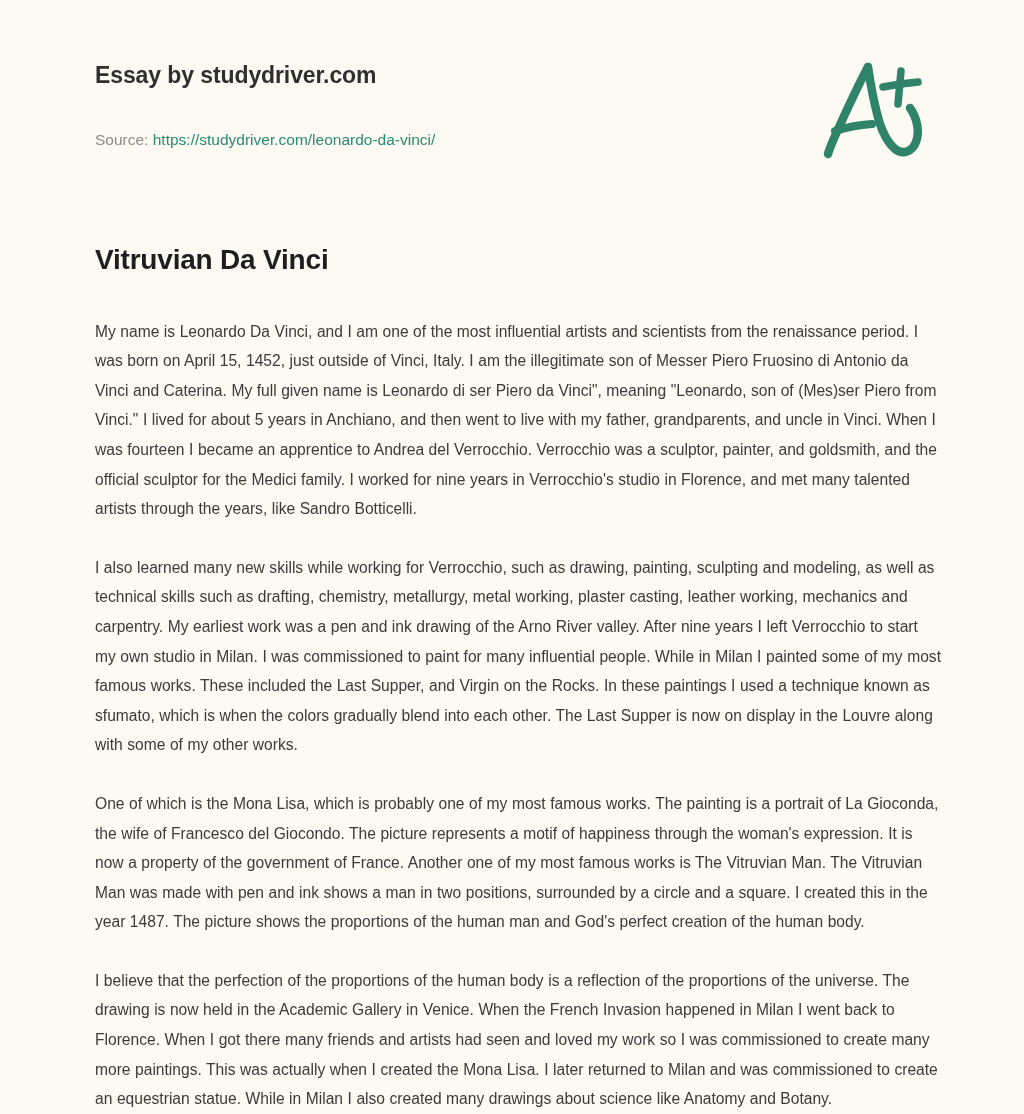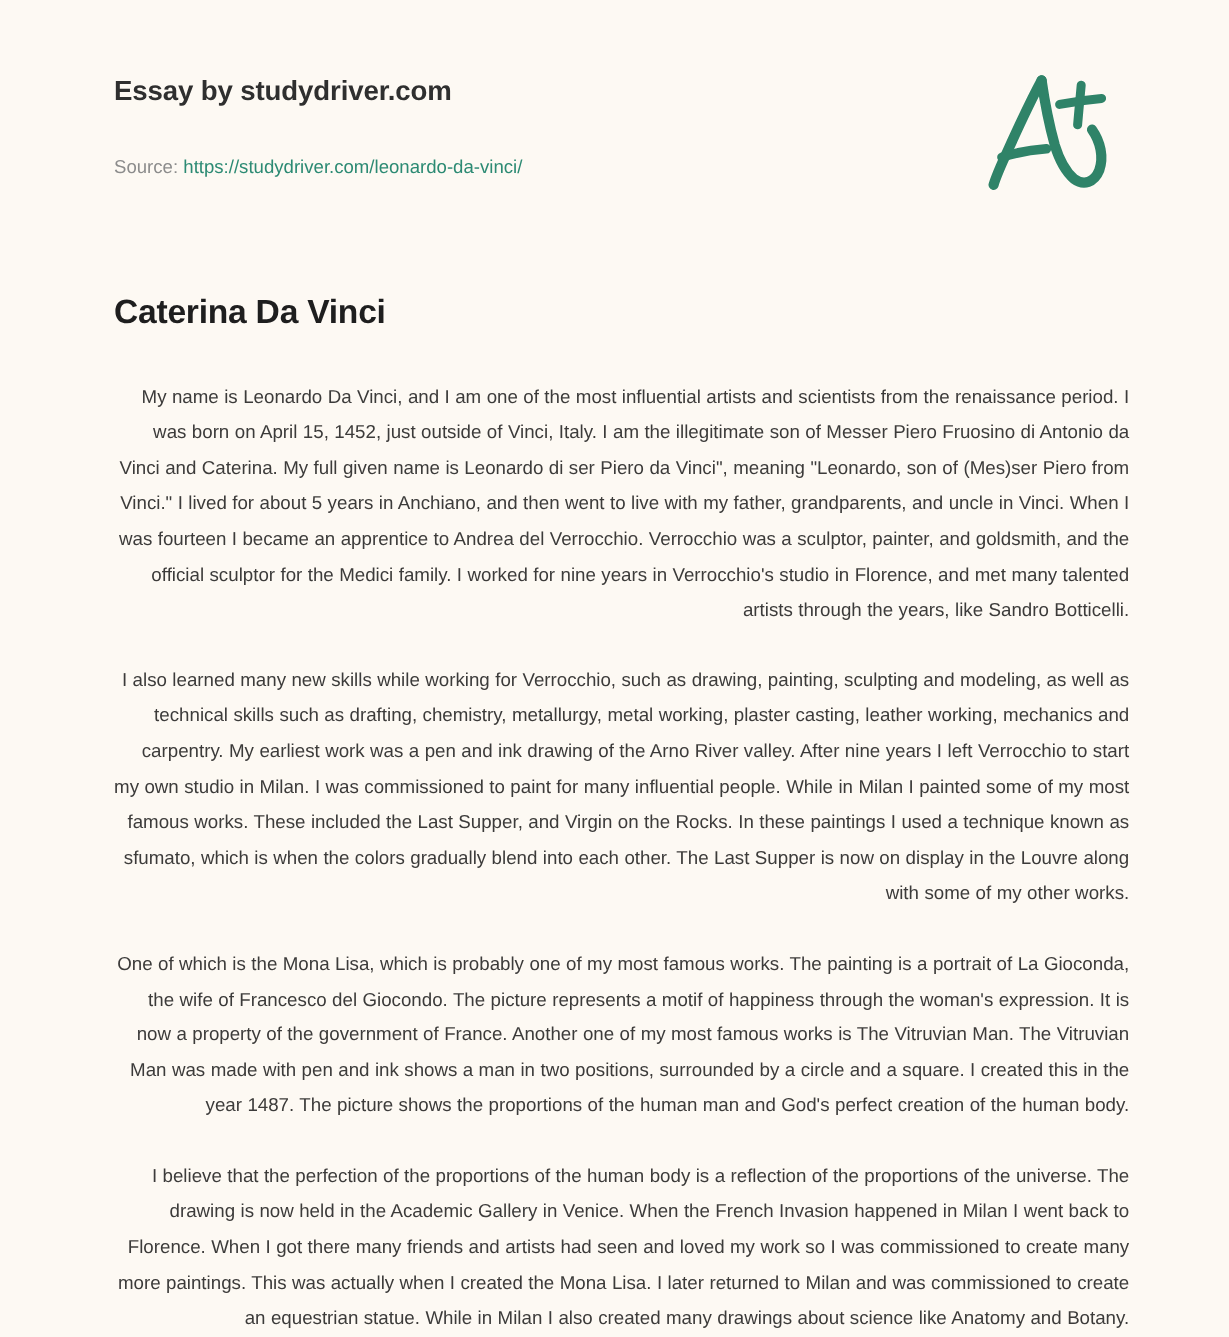--- a/index.html
+++ b/index.html
@@ -83,21 +83,21 @@
     color: #1e1e1e;
     letter-spacing: -0.2px;
     margin: 0 0 40px 0;
     line-height: 1.2;
   }
   .article-body p {
     font-size: 15.6px;
     line-height: 29.6px;
     color: #3c3b3a;
     margin: 0 0 29px 0;
-    text-align: right;
+    text-align: left;
     word-spacing: 0.2px;
   }
   .article-body p:last-child {
     margin-bottom: 12px;
   }
 </style>
 </head>
 <body>
 
 <div class="page">
@@ -126,21 +126,21 @@
 
           <path d="M77 39 C 87 37, 100 35, 112 34" stroke-width="7.5"></path>
         </g>
       </svg>
     </div>
 
   </div>
 
   <div class="article">
 
-    <h1 class="article-title">Caterina Da Vinci</h1>
+    <h1 class="article-title">Vitruvian Da Vinci</h1>
 
     <div class="article-body">
       <p>My name is Leonardo Da Vinci, and I am one of the most influential artists and scientists from the renaissance period. I was born on April 15, 1452, just outside of Vinci, Italy. I am the illegitimate son of Messer Piero Fruosino di Antonio da Vinci and Caterina. My full given name is Leonardo di ser Piero da Vinci", meaning "Leonardo, son of (Mes)ser Piero from Vinci." I lived for about 5 years in Anchiano, and then went to live with my father, grandparents, and uncle in Vinci. When I was fourteen I became an apprentice to Andrea del Verrocchio. Verrocchio was a sculptor, painter, and goldsmith, and the official sculptor for the Medici family. I worked for nine years in Verrocchio's studio in Florence, and met many talented artists through the years, like Sandro Botticelli.</p>
       <p>I also learned many new skills while working for Verrocchio, such as drawing, painting, sculpting and modeling, as well as technical skills such as drafting, chemistry, metallurgy, metal working, plaster casting, leather working, mechanics and carpentry. My earliest work was a pen and ink drawing of the Arno River valley. After nine years I left Verrocchio to start my own studio in Milan. I was commissioned to paint for many influential people. While in Milan I painted some of my most famous works. These included the Last Supper, and Virgin on the Rocks. In these paintings I used a technique known as sfumato, which is when the colors gradually blend into each other. The Last Supper is now on display in the Louvre along with some of my other works.</p>
       <p>One of which is the Mona Lisa, which is probably one of my most famous works. The painting is a portrait of La Gioconda, the wife of Francesco del Giocondo. The picture represents a motif of happiness through the woman's expression. It is now a property of the government of France. Another one of my most famous works is The Vitruvian Man. The Vitruvian Man was made with pen and ink shows a man in two positions, surrounded by a circle and a square. I created this in the year 1487. The picture shows the proportions of the human man and God's perfect creation of the human body.</p>
       <p>I believe that the perfection of the proportions of the human body is a reflection of the proportions of the universe. The drawing is now held in the Academic Gallery in Venice. When the French Invasion happened in Milan I went back to Florence. When I got there many friends and artists had seen and loved my work so I was commissioned to create many more paintings. This was actually when I created the Mona Lisa. I later returned to Milan and was commissioned to create an equestrian statue. While in Milan I also created many drawings about science like Anatomy and Botany.</p>
 
     </div>
 
   </div>

